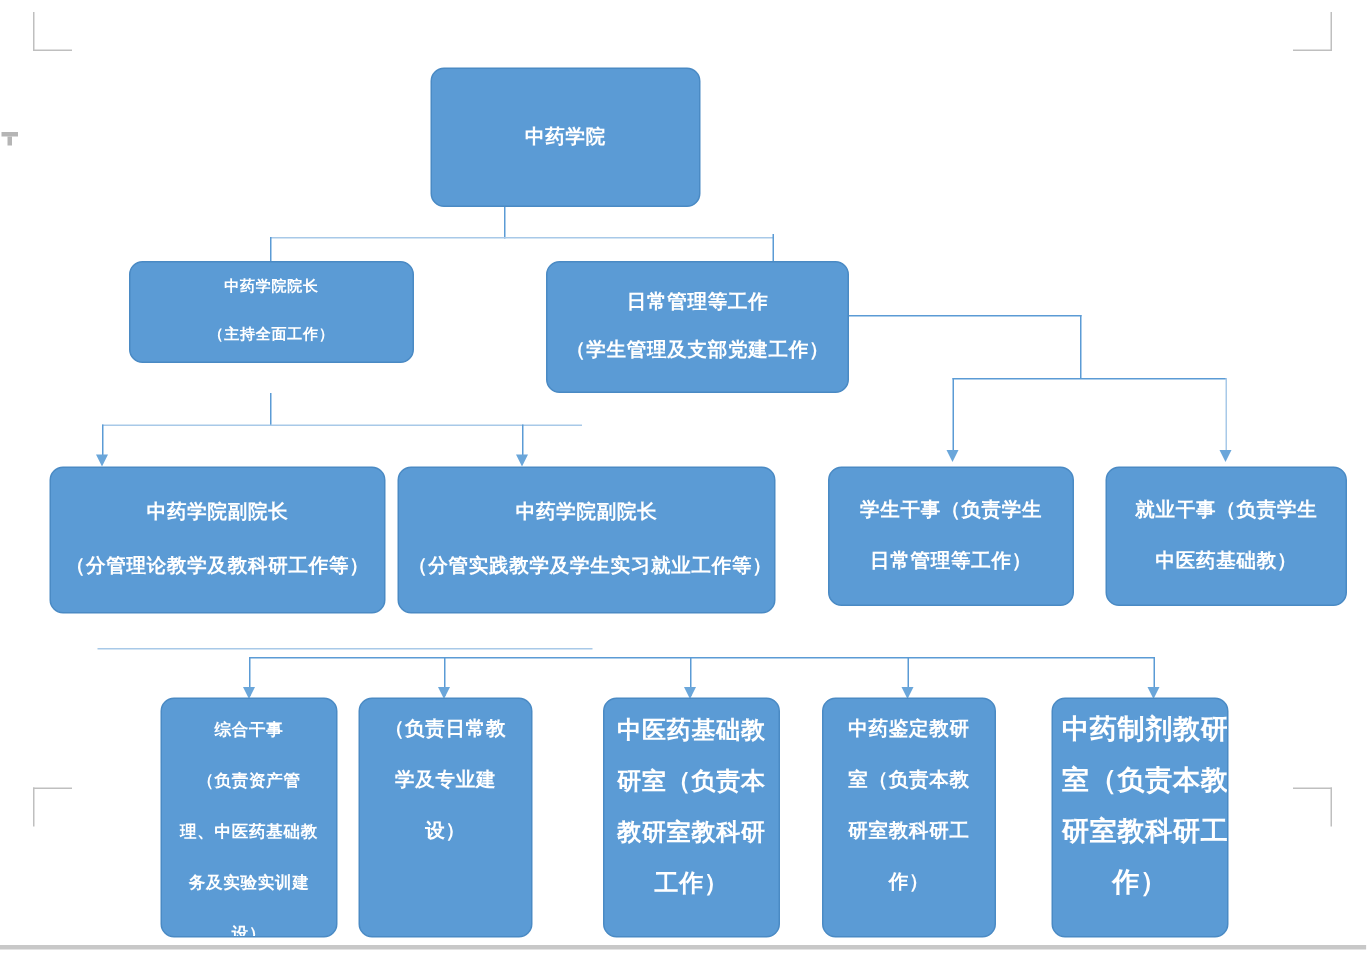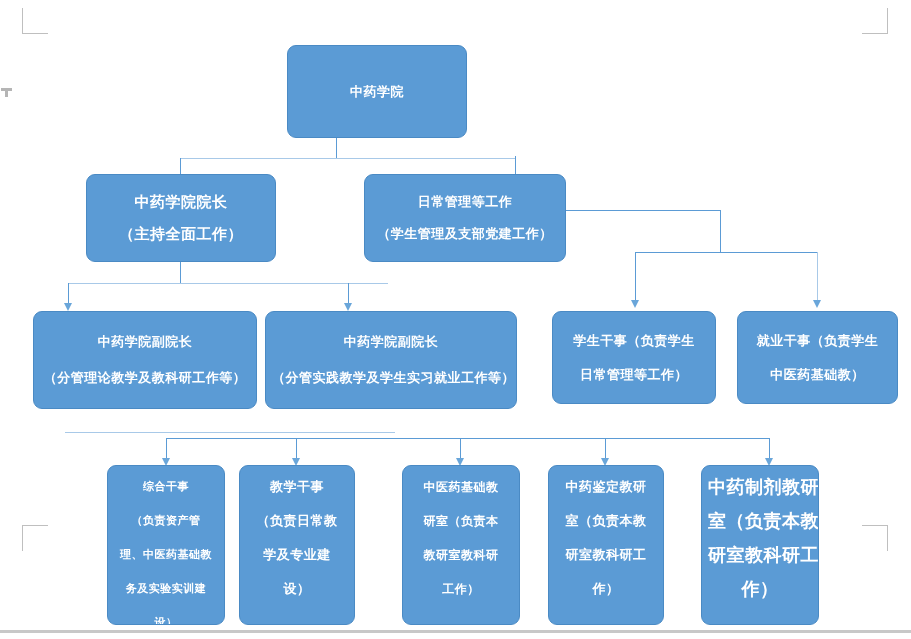--- a/index.html
+++ b/index.html
@@ -155,21 +155,21 @@
   <div class="conn v" style="left:605px; top:438px; height:26px;"></div>
   <div class="arrowhead" style="left:601px; top:458px;"></div>
 
   <div class="conn v" style="left:769px; top:438px; height:26px;"></div>
   <div class="arrowhead" style="left:765px; top:458px;"></div>
 
   <div class="node" style="left:247px; top:45px; width:180px; height:93px; font-size:13px; line-height:22px;margin-left:40px;">
     <span class="ln">中药学院</span>
   </div>
 
-  <div class="node" style="left:86px; top:174px; width:190px; height:88px; font-size:15px; line-height:32px;">
+  <div class="node" style="left:86px; top:174px; width:190px; height:68px; font-size:10px; line-height:32px;">
     <span class="ln">中药学院院长</span>
     <span class="ln">（主持全面工作）</span>
   </div>
 
   <div class="node" style="left:364px; top:174px; width:202px; height:88px; font-size:13px; line-height:32px;">
     <span class="ln">日常管理等工作</span>
     <span class="ln">（学生管理及支部党建工作）</span>
   </div>
 
   <div class="node" style="left:33px; top:311px; width:224px; height:98px; font-size:13px; line-height:36px;">
@@ -194,27 +194,26 @@
 
   <div class="node" style="left:107px; top:465px; width:118px; height:160px; font-size:11px; line-height:34px; justify-content:flex-start;">
     <span class="ln">综合干事</span>
     <span class="ln">（负责资产管</span>
     <span class="ln">理、中医药基础教</span>
     <span class="ln">务及实验实训建</span>
     <span class="ln">设）</span>
   </div>
 
   <div class="node" style="left:239px; top:465px; width:116px; height:160px; font-size:13px; line-height:34px; justify-content:flex-start;">
-    <span class="ln">教学干事</span>
     <span class="ln">（负责日常教</span>
     <span class="ln">学及专业建</span>
     <span class="ln">设）</span>
   </div>
 
-  <div class="node" style="left:402px; top:465px; width:118px; height:160px; font-size:12px; line-height:34px; justify-content:flex-start;">
+  <div class="node" style="left:402px; top:465px; width:118px; height:160px; font-size:16px; line-height:34px; justify-content:flex-start;">
     <span class="ln">中医药基础教</span>
     <span class="ln">研室（负责本</span>
     <span class="ln">教研室教科研</span>
     <span class="ln">工作）</span>
   </div>
 
   <div class="node" style="left:548px; top:465px; width:116px; height:160px; font-size:13px; line-height:34px; justify-content:flex-start;">
     <span class="ln">中药鉴定教研</span>
     <span class="ln">室（负责本教</span>
     <span class="ln">研室教科研工</span>

